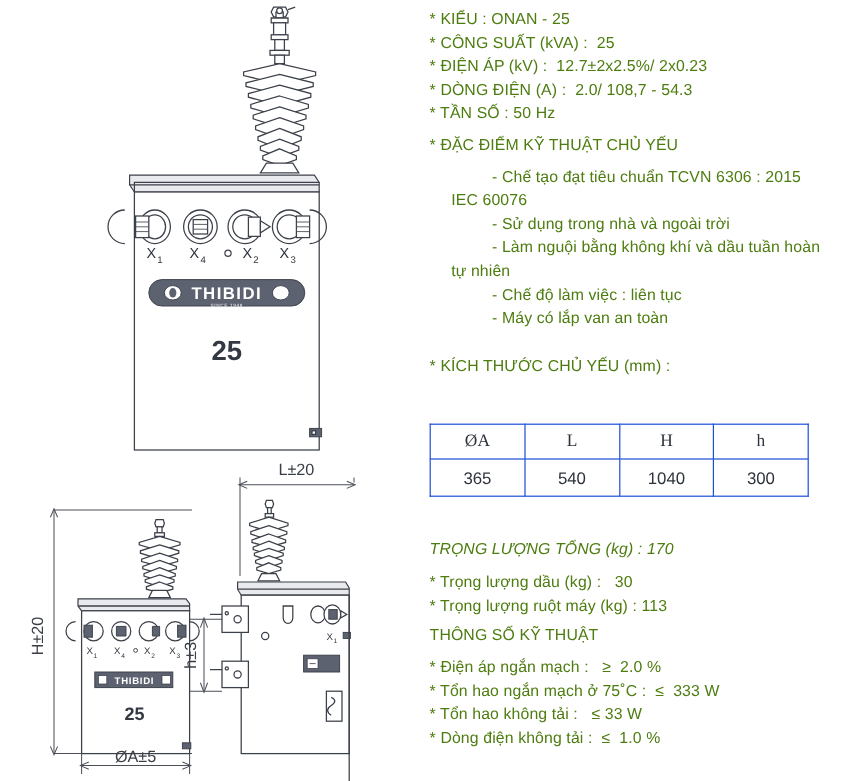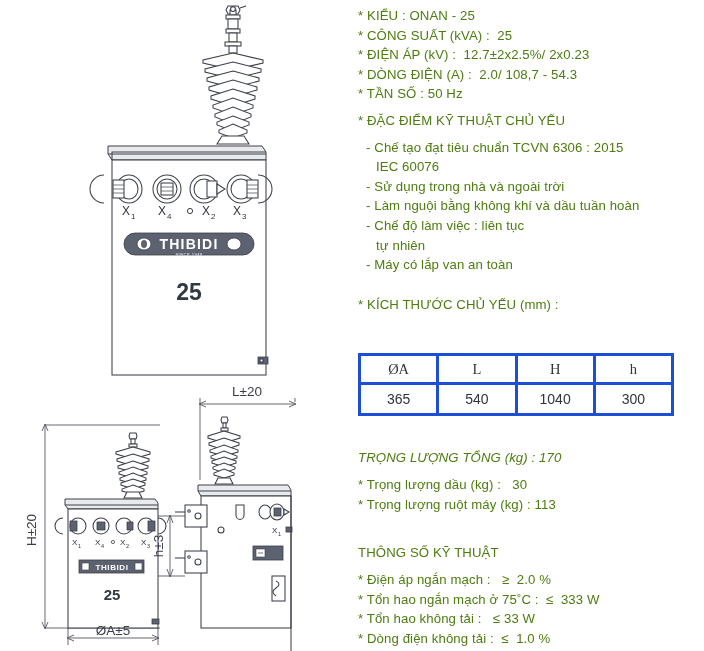--- a/index.html
+++ b/index.html
@@ -22,35 +22,35 @@
     width: 340px;
     color: #3d424d;
   }
   .spec-line {
     font-size: 13.2px;
     line-height: 19.6px;
     white-space: pre;
     color: #4d7c0f;
     letter-spacing: 0.1px;
   }
-  .spec-line.sub { padding-left: 8px; }
+  .spec-line.sub { padding-left: 8px; margin-left: 44px; }
   .spec-line.sub2 { padding-left: 18px; }
   .gap-sm { height: 7px; }
   .gap-lg { height: 20px; }
 
   
   .dim-table {
     position: absolute;
     left: 358px; top: 353px;
     width: 316px;
     border-collapse: collapse;
     table-layout: fixed;
   }
   .dim-table td, .dim-table th {
-    border: 3px solid #1d4ed8;
+    border: 1px solid #1d4ed8;
     text-align: center;
     color: #2e333c;
     font-weight: normal;
   }
   .dim-table th {
     height: 29px;
     font-family: "Liberation Serif", serif;
     font-size: 14.5px;
   }
   .dim-table td {
@@ -351,22 +351,22 @@
     <div class="spec-line">* ĐIỆN ÁP (kV) :  12.7±2x2.5%/ 2x0.23</div>
     <div class="spec-line">* DÒNG ĐIỆN (A) :  2.0/ 108,7 - 54.3</div>
     <div class="spec-line">* TẦN SỐ : 50 Hz</div>
     <div class="gap-sm"></div>
     <div class="spec-line">* ĐẶC ĐIỂM KỸ THUẬT CHỦ YẾU</div>
     <div class="gap-sm"></div>
     <div class="spec-line sub">- Chế tạo đạt tiêu chuẩn TCVN 6306 : 2015</div>
     <div class="spec-line sub2">IEC 60076</div>
     <div class="spec-line sub">- Sử dụng trong nhà và ngoài trời</div>
     <div class="spec-line sub">- Làm nguội bằng không khí và dầu tuần hoàn</div>
+    <div class="spec-line sub2">tự nhiên</div>
     <div class="spec-line sub">- Chế độ làm việc : liên tục</div>
-    <div class="spec-line sub2">tự nhiên</div>
     <div class="spec-line sub">- Máy có lắp van an toàn</div>
     <div class="gap-lg"></div>
     <div class="spec-line">* KÍCH THƯỚC CHỦ YẾU (mm) :</div>
   </div>
 
   <table class="dim-table">
     <tbody>
         <tr>
       <th>ØA</th>
       <th>L</th>
@@ -382,21 +382,21 @@
   </tbody>
     </table>
 
   <div class="spec-col" style="top:447px;">
     <div class="spec-line" style="line-height:21px;font-style:italic;">TRỌNG LƯỢNG TỔNG (kg) : 170</div>
     <div class="gap-sm"></div>
     <div class="spec-line">* Trọng lượng dầu (kg) :   30</div>
     <div class="spec-line">* Trọng lượng ruột máy (kg) : 113</div>
   </div>
 
-  <div class="spec-col" style="top:542px;">
+  <div class="spec-col" style="top:518px;">
     <div class="spec-line" style="line-height:21px;">THÔNG SỐ KỸ THUẬT</div>
     <div class="gap-sm"></div>
     <div class="spec-line">* Điện áp ngắn mạch :   ≥  2.0 %</div>
     <div class="spec-line">* Tổn hao ngắn mạch ở 75˚C :  ≤  333 W</div>
     <div class="spec-line">* Tổn hao không tải :   ≤ 33 W</div>
     <div class="spec-line">* Dòng điện không tải :  ≤  1.0 %</div>
   </div>
 
 </div>
 

